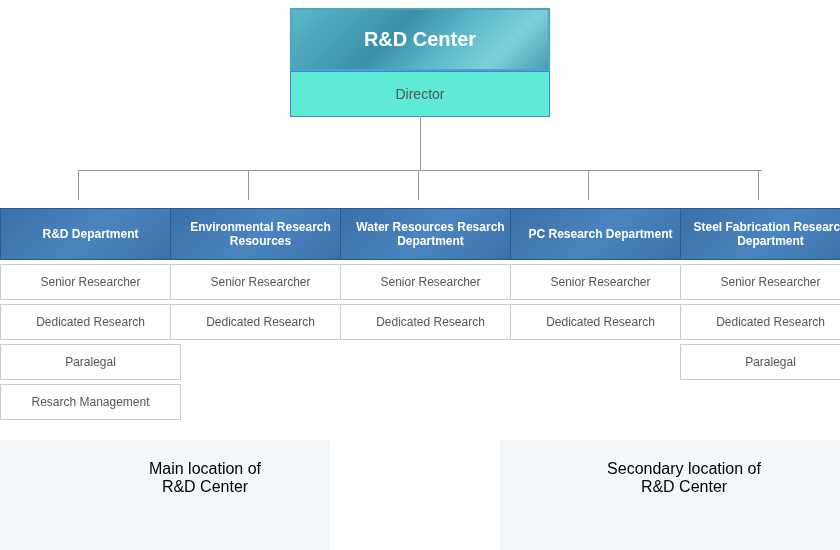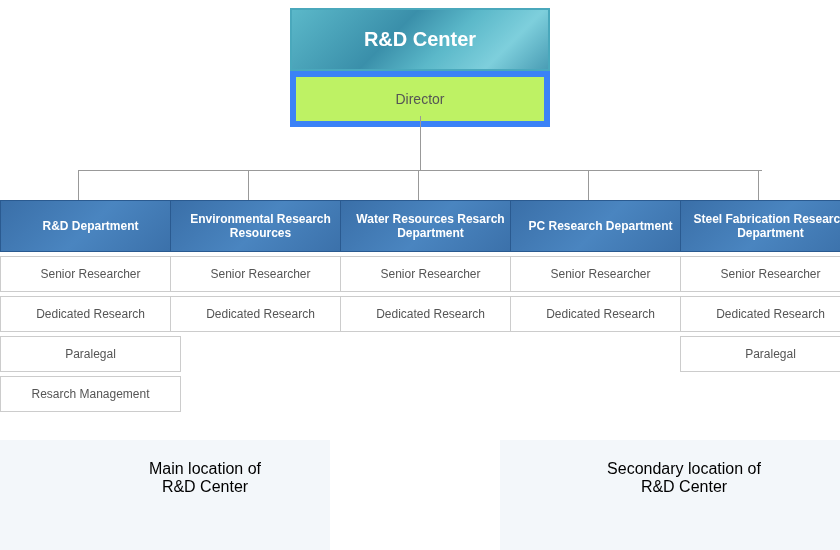--- a/index.html
+++ b/index.html
@@ -32,22 +32,22 @@
     .top-node-header {
       background: linear-gradient(135deg, #5bb8c9 0%, #3a8faa 40%, #5bb8c9 60%, #7ecfdc 80%, #4a9db5 100%);
       color: #fff;
       font-size: 20px;
       font-weight: bold;
       padding: 18px 10px;
       border: 2px solid #4aa8bc;
     }
 
     .top-node-body {
-      border: 6px solid #3b82f6;
-      background: #bef264;
+      border: 1px solid #3b82f6;
+      background: #5eead4;
       padding: 14px 10px;
       font-size: 14px;
       color: #555;
     }
 
     
     .connector-vertical-top {
       position: absolute;
       left: 50%;
       top: 116px;
@@ -70,21 +70,21 @@
       position: absolute;
       top: 170px;
       width: 1px;
       height: 30px;
       background: #999;
     }
 
     
     .dept-col {
       position: absolute;
-      top: 200px;
+      top: 208px;
       width: 181px;
       border-radius: 8px;
     }
 
     .dept-col:nth-of-type(1) { left: 0; }
     .dept-col:nth-of-type(2) { left: 170px; }
     .dept-col:nth-of-type(3) { left: 340px; }
     .dept-col:nth-of-type(4) { left: 510px; }
     .dept-col:nth-of-type(5) { left: 680px; }
 

